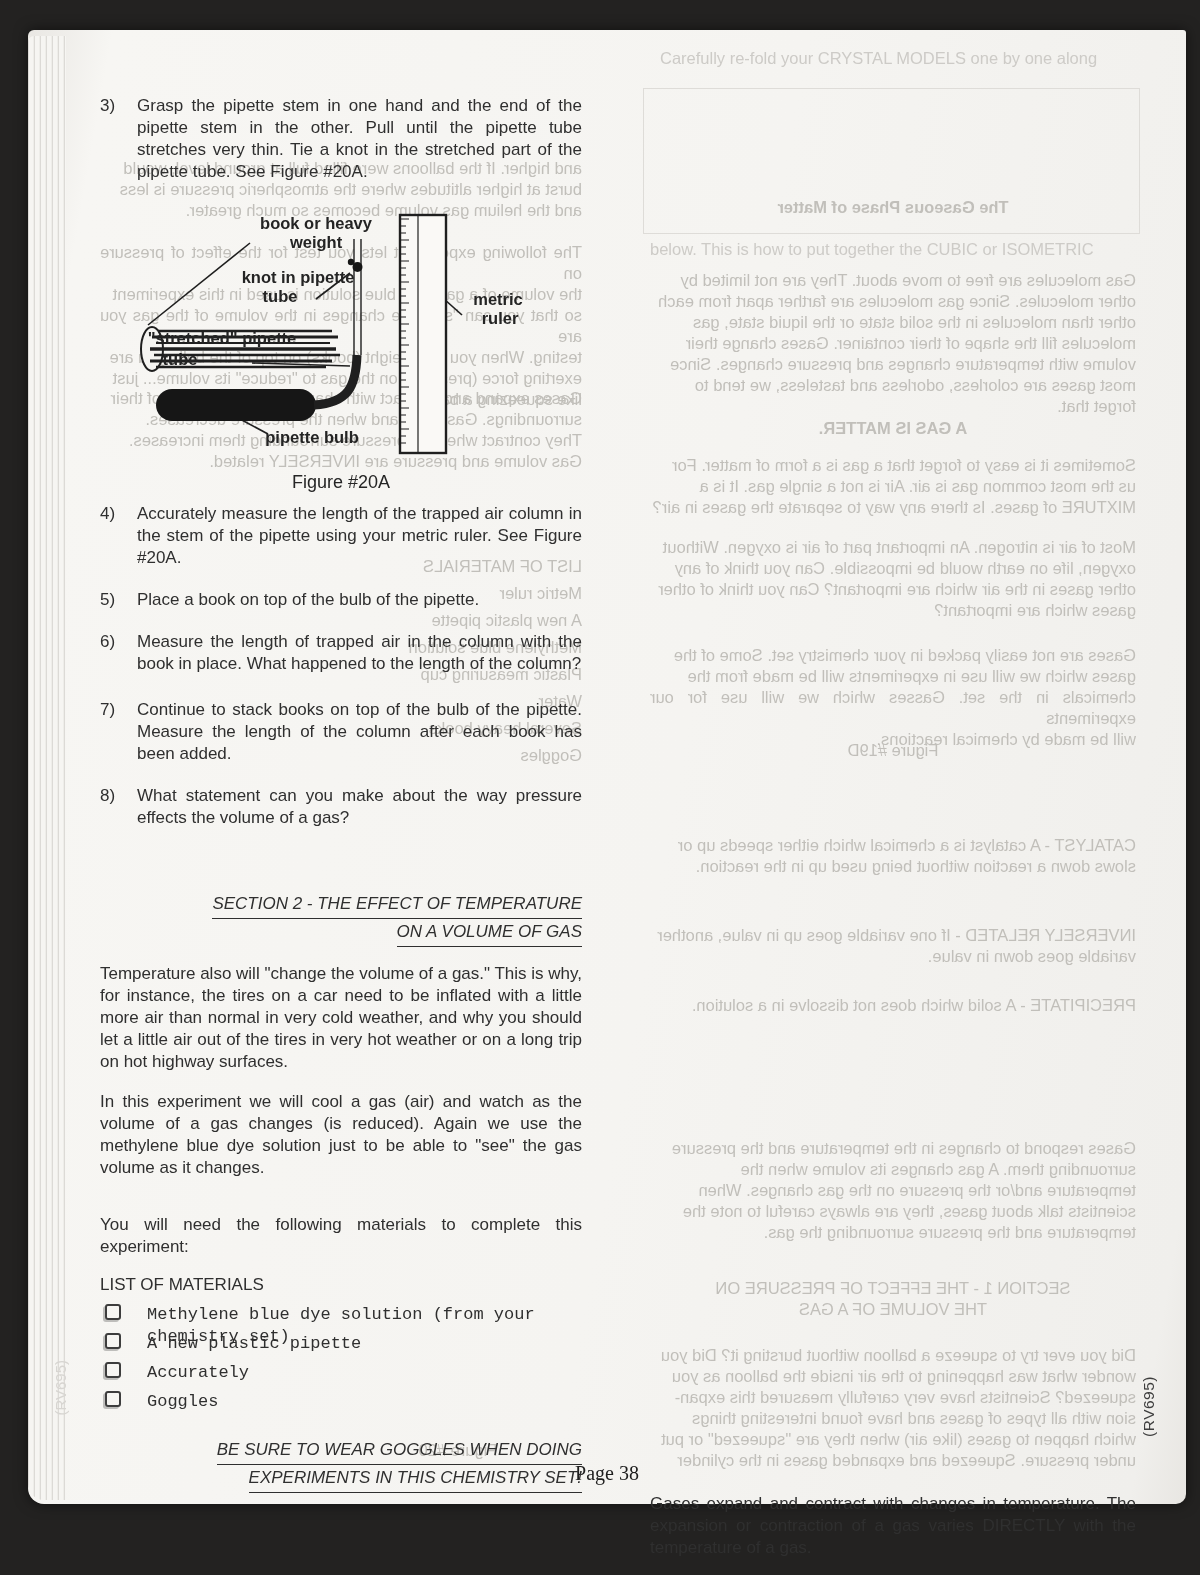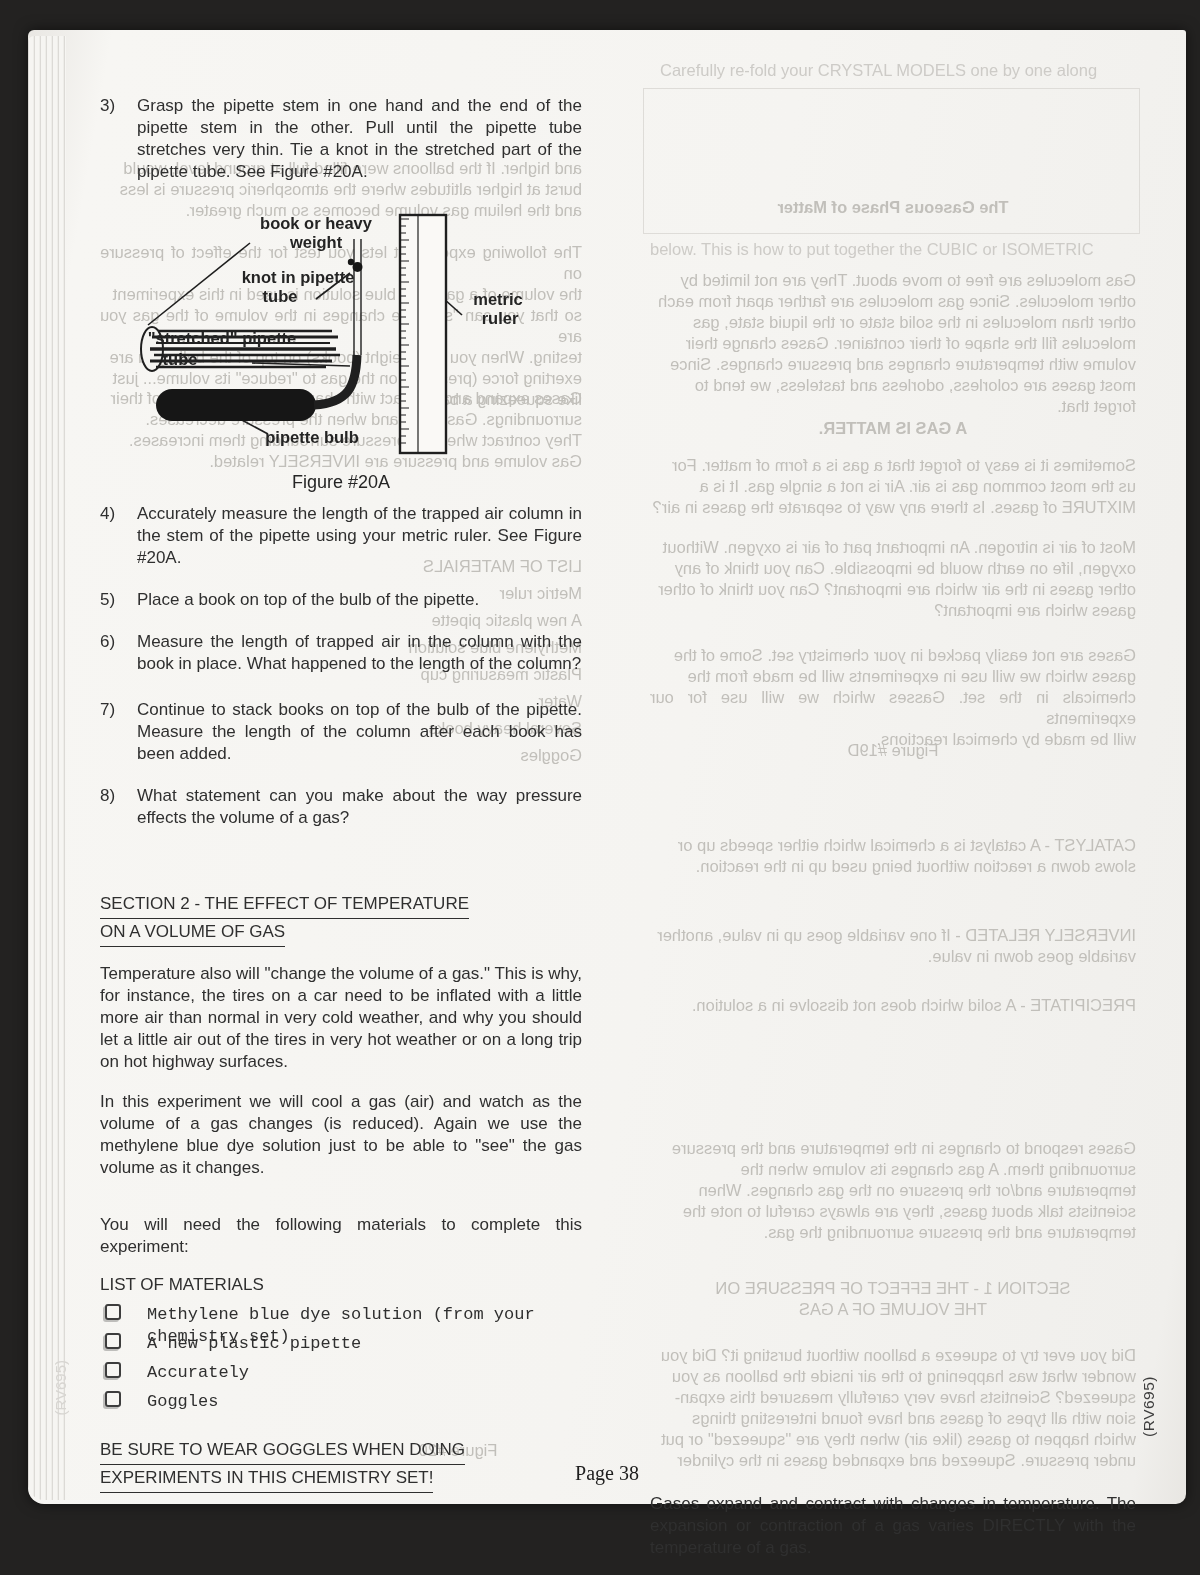--- a/index.html
+++ b/index.html
@@ -12,21 +12,21 @@
   .edge-lines{position:absolute;left:0;top:6px;bottom:4px;width:38px;
         background:repeating-linear-gradient(90deg,#dcdad6 0 1px,#f6f5f2 1px 5px,#eeede9 5px 6px);
         border-radius:6px 0 0 16px;}
   .col{position:absolute;top:65px;}
   .col-left{left:72px;width:482px;}
   .col-right{left:622px;width:486px;}
   .step{display:flex;}
   .step .num{flex:0 0 37px;}
   .step .txt{flex:1;text-align:justify;}
   p.body{margin:0;text-align:justify;}
-  .heading{ text-align:left;font-size:17px;line-height:26px;}
+  .heading{ text-align:right;font-size:17px;line-height:26px;font-style:italic;}
   .heading .ul{display:inline-block;border-bottom:1.8px solid #2f2f2f;padding-bottom:1px;}
   .list-head{margin-bottom:8px;}
   .chk-row{display:flex;align-items:flex-start;padding-left:5px;margin-bottom:7px;height:22px;font-family:Liberation Mono, monospace;}
   .cb{flex:0 0 16px;height:16px;border:2.2px solid #3d3d3d;border-radius:3px;margin-right:26px;
       box-shadow:-2px 2px 0 rgba(60,60,60,.3);}
   .fig-caption{text-align:center;font-size:18px;color:#252525;margin-top:2px;}
   .fig20{margin:20px 0 10px;}
   svg text{font-family:"Liberation Sans","DejaVu Sans",sans-serif;font-weight:bold;font-size:16.5px;fill:#242424;}
   .footer{position:absolute;left:0;width:100%;top:1432px;text-align:center;
           font-family:"Liberation Serif","DejaVu Serif",serif;font-size:20px;color:#1e1e1e;}
@@ -72,21 +72,21 @@
     <div class="ghost wide" style="left:72px;top:523px;width:482px;">LIST OF MATERIALS
 Metric ruler
 A new plastic pipette
 Methylene blue solution
 Plastic measuring cup
 Water
 Several heavy books
 Goggles</div>
     <div class="ghost-vert" style="left:22px;top:1330px;">(RV695)</div>
     <div class="ghost center" style="left:300px;top:1410px;width:260px;">Figure #20</div>
-    <div class="ghost straight" style="left:632px;top:30px;width:486px;">Carefully re-fold your CRYSTAL MODELS one by one along</div>
+    <div class="ghost straight" style="left:632px;top:18px;width:486px;">Carefully re-fold your CRYSTAL MODELS one by one along</div>
     <div class="ghost straight" style="left:622px;top:209px;width:486px;">below. This is how to put together the CUBIC or ISOMETRIC</div>
     <div class="ghost center bold" style="left:622px;top:167px;width:486px;">The Gaseous Phase of Matter</div>
     <div class="ghost" style="left:622px;top:240px;width:486px;">Gas molecules are free to move about. They are not limited by
 other molecules. Since gas molecules are farther apart from each
 other than molecules in the solid state or the liquid state, gas
 molecules fill the shape of their container. Gases change their
 volume with temperature changes and pressure changes. Since
 most gases are colorless, odorless and tasteless, we tend to
 forget that.</div>
     <div class="ghost center bold" style="left:622px;top:388px;width:486px;">A GAS IS MATTER.</div>

